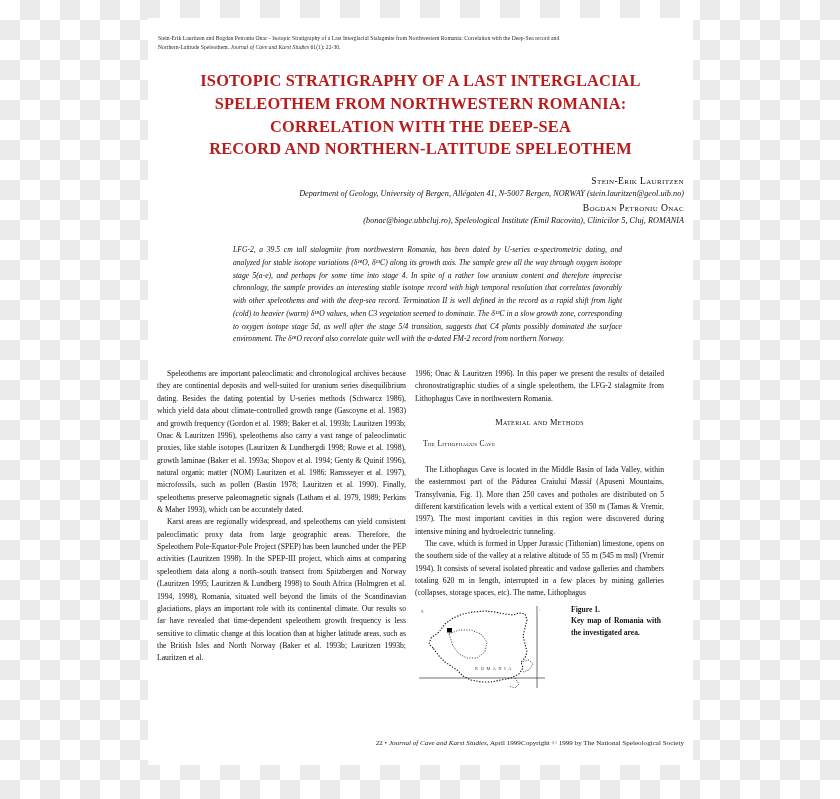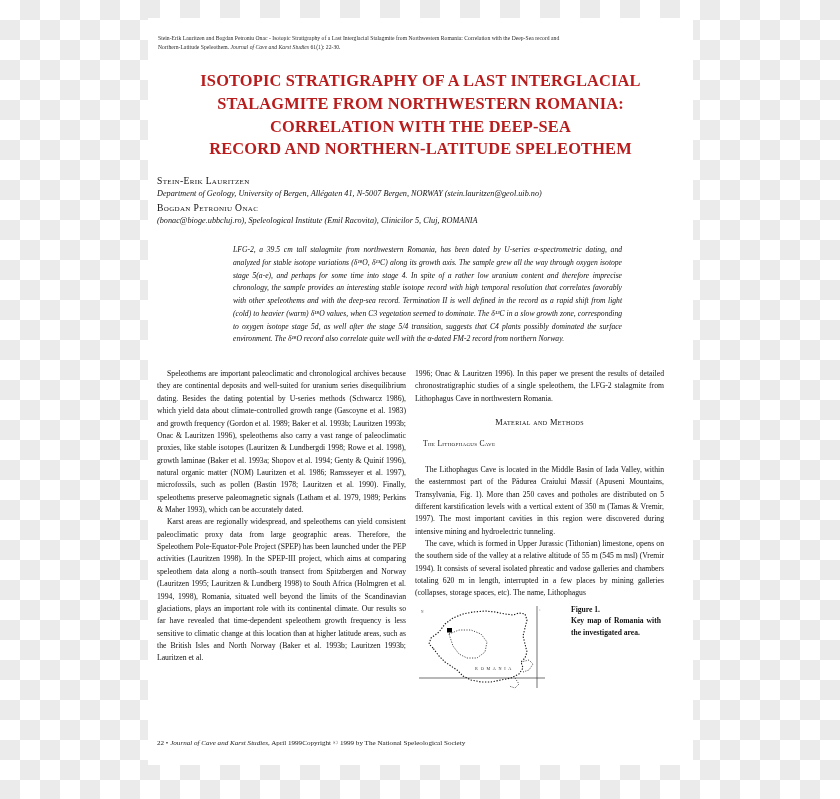--- a/index.html
+++ b/index.html
@@ -48,21 +48,21 @@
     font-size: 16.4px;
     font-weight: bold;
     line-height: 1.38;
     letter-spacing: 0.15px;
     margin-top: 16px;
     color: #b91c1c;
   }
   .title div { white-space: nowrap; }
 
   
-  .authors { margin-top: 13px; text-align: left; }
+  .authors { margin-top: 13px; text-align: right; }
   .auth-name {
     font-size: 9.6px;
     letter-spacing: 0.35px;
     line-height: 1.5;
     font-variant: small-caps;
     text-transform: capitalize;
   }
   .auth-aff {
     font-size: 8.2px;
     font-style: italic;
@@ -136,41 +136,41 @@
     padding-top: 4px;
   }
 
   
   .footer {
     position: absolute;
     left: 9px;
     right: 9px;
     bottom: 18px;
     display: flex;
-    justify-content: flex-start;
+    justify-content: flex-end;
     font-size: 7.1px;
     color: #1a1a1a;
   }
   .footer .ital { font-style: italic; }
 </style>
 </head>
 <body>
 
 <div id="page">
 
   <div class="runhead">
     <span>Stein-Erik Lauritzen and Bogdan Petroniu Onac - Isotopic Stratigraphy of a Last Interglacial Stalagmite from Northwestern Romania: Correlation with the Deep-Sea record and</span><br>
     <span>Northern-Latitude Speleothem.</span>
     <span class="ital">Journal of Cave and Karst Studies</span>
     <span>61(1): 22-30.</span>
   </div>
 
   <div class="title">
     <div>ISOTOPIC STRATIGRAPHY OF A LAST INTERGLACIAL</div>
-    <div>STALAGMITE FROM NORTHWESTERN ROMANIA:</div>
+    <div>SPELEOTHEM FROM NORTHWESTERN ROMANIA:</div>
     <div>CORRELATION WITH THE DEEP-SEA</div>
     <div>RECORD AND NORTHERN-LATITUDE SPELEOTHEM</div>
   </div>
 
   <div class="authors">
     <div class="auth-name">Stein-Erik Lauritzen</div>
     <div class="auth-aff">Department of Geology, University of Bergen, Allégaten 41, N-5007 Bergen, NORWAY (stein.lauritzen@geol.uib.no)</div>
     <div class="auth-name">Bogdan Petroniu Onac</div>
     <div class="auth-aff">(bonac@bioge.ubbcluj.ro), Speleological Institute (Emil Racovita), Clinicilor 5, Cluj, ROMANIA</div>
   </div>

